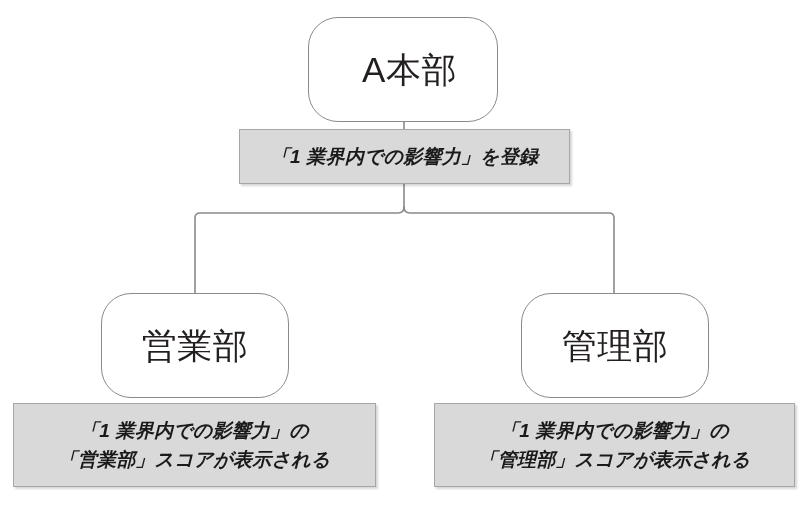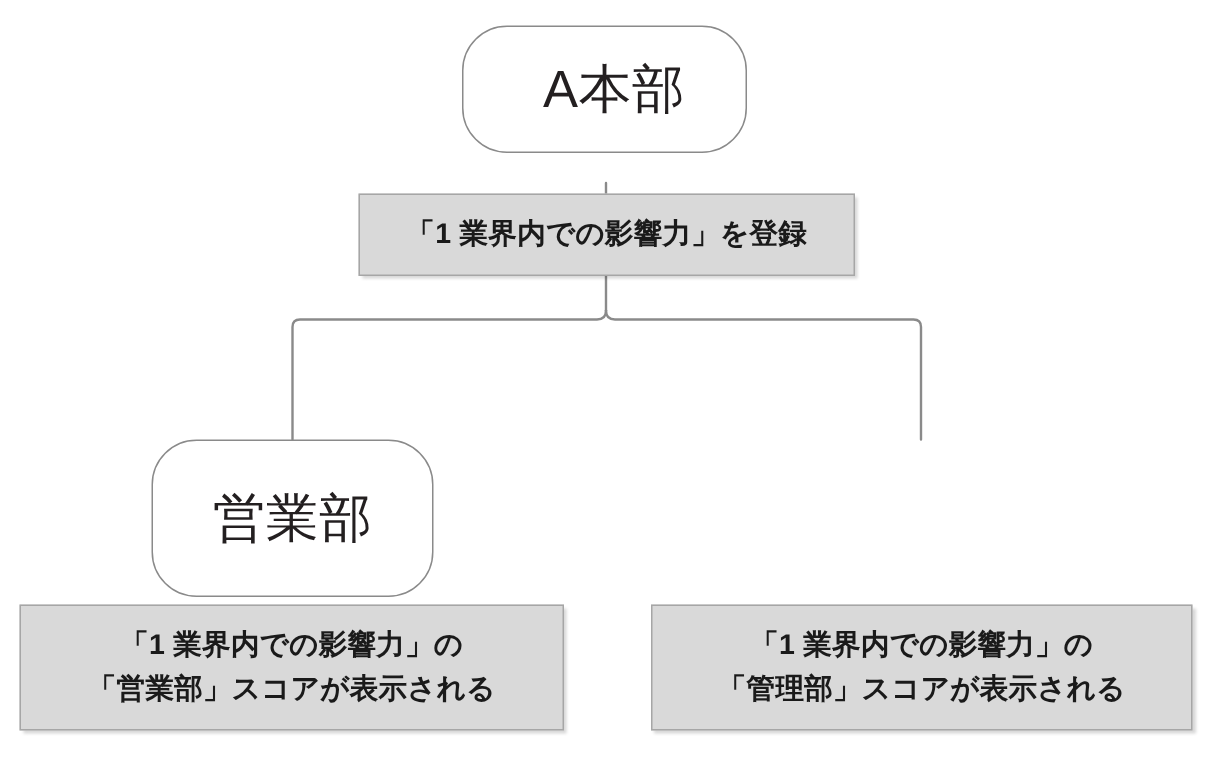--- a/index.html
+++ b/index.html
@@ -42,21 +42,21 @@
     font-size: 35px;
     font-weight: 400;
     letter-spacing: 0.5px;
     line-height: 1;
     white-space: nowrap;
   }
   #node-root {
     left: 308px;
     top: 17px;
     width: 190px;
-    height: 85px;
+    height: 105px;
     padding-left: 13px;
   }
   #node-child-left {
     left: 101px;
     top: 293px;
     width: 188px;
     height: 105px;
     text-align: right;
   }
   #node-child-right {
@@ -79,20 +79,21 @@
     text-align: center;
     z-index: 4;
   }
   .note-text {
     color: #1a1a1a;
     font-size: 19px;
     font-weight: bold;
     line-height: 1.55;
     letter-spacing: 0.2px;
     white-space: pre-line;
+    font-style: italic;
   }
   #note-register {
     left: 239px;
     top: 129px;
     width: 331px;
     height: 55px;
   }
   #note-score-left {
     left: 13px;
     top: 403px;
@@ -127,20 +128,23 @@
   </div>
 
   <div class="note-box" id="note-register">
     <span class="note-text">「1 業界内での影響力」を登録</span>
   </div>
 
   <div class="node-box" id="node-child-left">
     <span class="node-label">営業部</span>
   </div>
 
+  <div class="node-box" id="node-child-right">
+    <span class="node-label">管理部</span>
+  </div>
 
   <div class="note-box" id="note-score-left">
     <span class="note-text">「1 業界内での影響力」の
 「営業部」スコアが表示される</span>
   </div>
 
   <div class="note-box" id="note-score-right">
     <span class="note-text">「1 業界内での影響力」の
 「管理部」スコアが表示される</span>
   </div>

